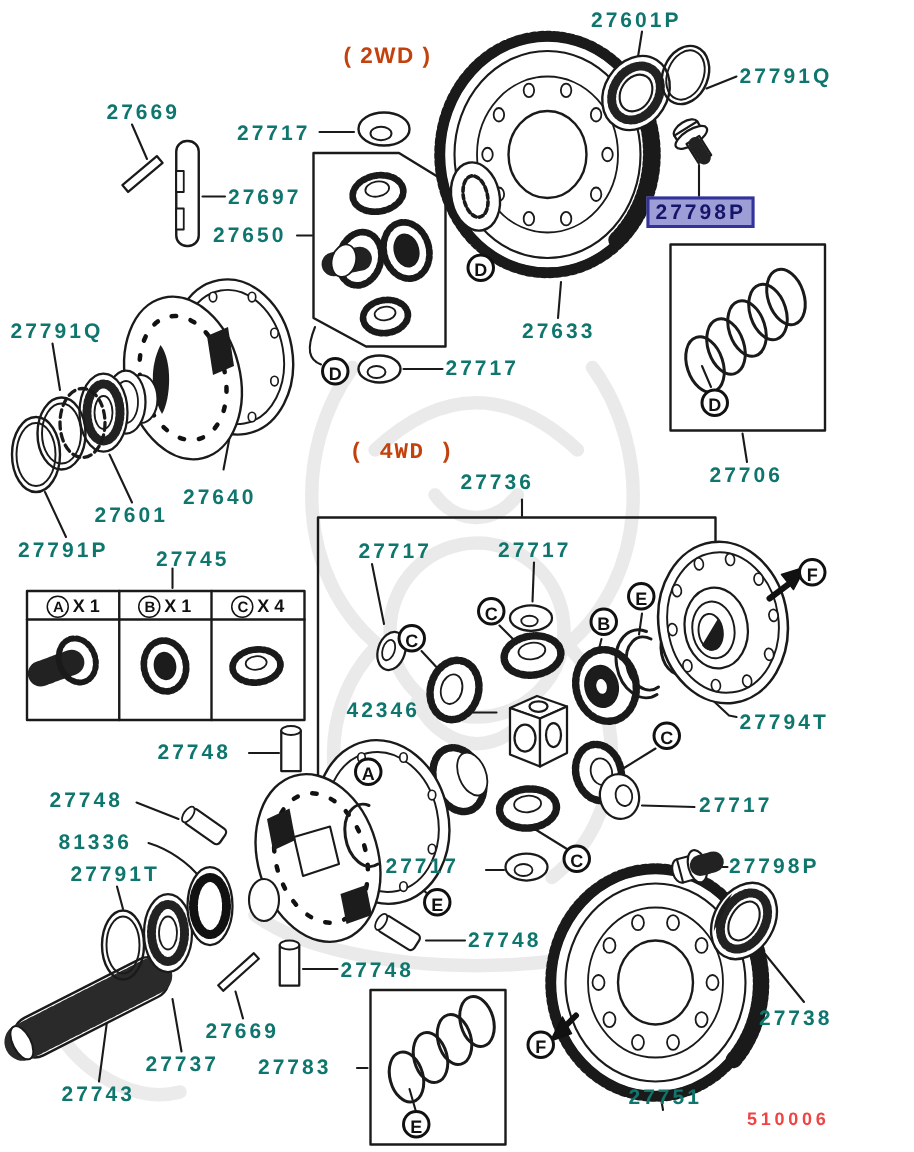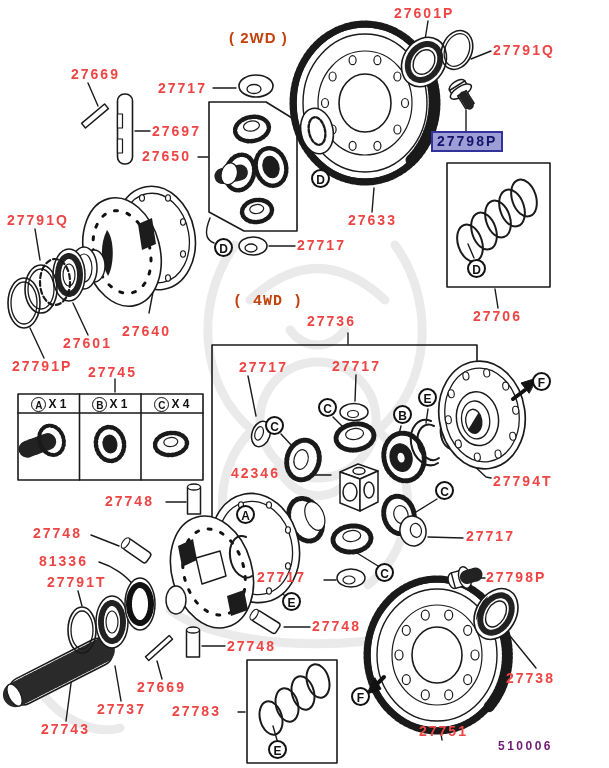--- a/index.html
+++ b/index.html
@@ -1,25 +1,25 @@
 <!DOCTYPE html>
 <html><head>
 <meta charset="utf-8">
 <style>
   html,body{margin:0;padding:0;background:#fff;}
   .stage{position:relative;width:609px;height:768px;background:#ffffff;overflow:hidden;
          font-family:"Liberation Sans", sans-serif;}
   .art{position:absolute;left:0;top:0;}
-  .plabel{position:absolute;font-size:14px;font-weight:bold;color:#ef4444;
+  .plabel{position:absolute;font-size:14px;font-weight:bold;color:#0f766e;
           letter-spacing:2px;white-space:nowrap;line-height:1;}
   .plabel.hl{background:#9e9ed6;border:2px solid #32329a;color:#15156b;
              padding:1px 4px 2px 4px;margin-left:-6px;margin-top:-4px;}
   .sect{position:absolute;font-size:15px;font-weight:bold;color:#c2410c;
         letter-spacing:1px;white-space:nowrap;line-height:1;}
-  .dcode{position:absolute;font-size:12px;font-weight:bold;color:#701a75;
+  .dcode{position:absolute;font-size:12px;font-weight:bold;color:#ef4444;
          letter-spacing:2.5px;line-height:1;}
   .callout{position:absolute;width:19px;height:19px;border:2px solid #111;border-radius:50%;
            background:#fff;font-size:12px;font-weight:bold;color:#111;text-align:center;
            line-height:19px;box-sizing:border-box;}
   .thead{position:absolute;display:flex;align-items:center;justify-content:center;
          font-size:12px;font-weight:bold;color:#111;gap:2px;}
   .mini-circ{display:inline-block;width:15px;height:15px;border:1.6px solid #111;border-radius:50%;
              font-size:10px;font-weight:bold;text-align:center;line-height:15px;box-sizing:border-box;}
 </style>
 </head>
@@ -479,21 +479,21 @@
       <div class="plabel" style="left: 158px; top: 81px;">27717</div>
       <div class="plabel" style="left: 152px; top: 124px;">27697</div>
       <div class="plabel" style="left: 142px; top: 149px;">27650</div>
       <div class="plabel hl" style="left: 437px; top: 135px;">27798P</div>
       <div class="plabel" style="left: 348px; top: 213px;">27633</div>
       <div class="plabel" style="left: 297px; top: 238px;">27717</div>
       <div class="plabel" style="left: 7px; top: 213px;">27791Q</div>
       <div class="plabel" style="left: 122px; top: 324px;">27640</div>
       <div class="plabel" style="left: 63px; top: 336px;">27601</div>
       <div class="plabel" style="left: 12px; top: 359px;">27791P</div>
-      <div class="plabel" style="left: 88px; top: 365px;">27745</div>
+      <div class="plabel" style="left: 104px; top: 365px;">27745</div>
       <div class="plabel" style="left: 473px; top: 309px;">27706</div>
       <div class="plabel" style="left: 307px; top: 314px;">27736</div>
       <div class="plabel" style="left: 239px; top: 360px;">27717</div>
       <div class="plabel" style="left: 332px; top: 359px;">27717</div>
       <div class="plabel" style="left: 231px; top: 466px;">42346</div>
       <div class="plabel" style="left: 493px; top: 474px;">27794T</div>
       <div class="plabel" style="left: 105px; top: 494px;">27748</div>
       <div class="plabel" style="left: 466px; top: 529px;">27717</div>
       <div class="plabel" style="left: 33px; top: 526px;">27748</div>
       <div class="plabel" style="left: 39px; top: 554px;">81336</div>

